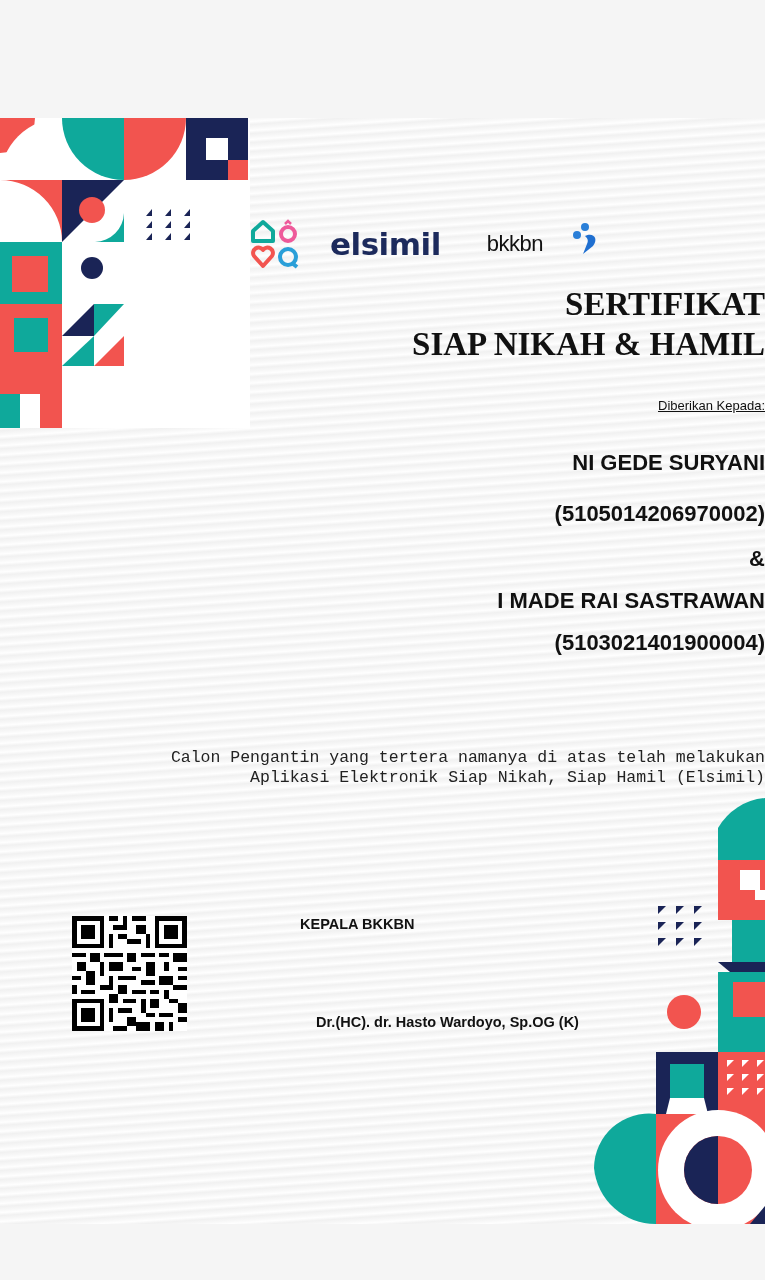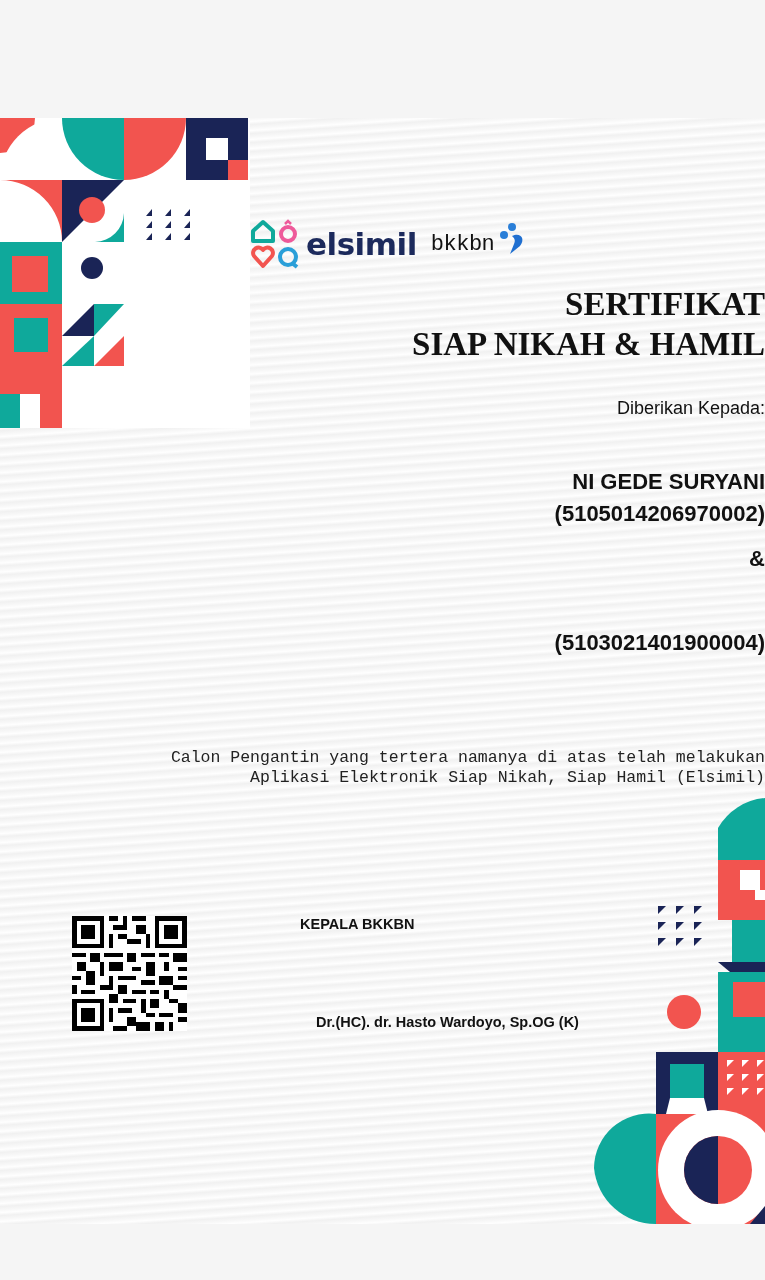--- a/index.html
+++ b/index.html
@@ -2,25 +2,25 @@
 <html><head>
 <meta charset="utf-8">
 <style>
   html,body{margin:0;padding:0;}
   body{width:765px;height:1280px;background:#f5f5f5;position:relative;overflow:hidden;font-family:"Liberation Sans",sans-serif;}
   .cert{position:absolute;left:0;top:118px;width:765px;height:1106px;background:#f7f7f7;overflow:hidden;
     background-image:repeating-linear-gradient(176deg,rgba(255,255,255,0) 0px,rgba(255,255,255,.9) 3px,rgba(235,235,235,.5) 6px,rgba(255,255,255,0) 9px);}
   .deco{position:absolute;}
   .abs{position:absolute;}
   .center{position:absolute;left:0;width:765px;text-align:right;}
-  .logo-row{position:absolute;left:250px;top:100px;height:52px;display:flex;align-items:center;}
+  .logo-row{position:absolute;left:250px;top:100px;height:52px;display:flex;align-items:center;gap:24px;}
   .elsimil{font-family:"DejaVu Sans",sans-serif;font-weight:bold;font-size:31px;color:#1c2a5c;letter-spacing:-0.5px;margin-left:6px;}
-  .bkkbn{font-family:Liberation Mono, monospace;font-size:22px;color:#111;margin-left:14px;letter-spacing:-0.5px;}
+  .bkkbn{font-family:Liberation Sans, sans-serif;font-size:22px;color:#111;margin-left:22px;letter-spacing:-0.5px;}
   .title{font-family:"Liberation Serif",serif;font-weight:bold;font-size:33px;color:#111;line-height:40px;}
-  .given{font-size:18px;color:#111;}
+  .given{font-size:13px;color:#111;text-decoration:underline;}
   .name{font-weight:bold;font-size:22px;color:#111;}
   .body-text{font-family:Liberation Mono, monospace;font-size:16.5px;color:#222;line-height:20px;}
   .sig{font-weight:bold;font-size:14.5px;color:#111;}
 </style>
 </head>
 <body>
 
 <div class="cert">
 
   <svg class="deco" style="left:0;top:0" width="250" height="310" viewBox="0 0 250 310">
@@ -132,23 +132,24 @@
     </svg>
   </div>
 
   <div class="center title" style="top:166px">
     <div>SERTIFIKAT</div>
     <div>SIAP NIKAH &amp; HAMIL</div>
   </div>
 
   <div class="center given" style="top:280px">Diberikan Kepada:</div>
 
-  <div class="center name" style="top:351px">NI GEDE SURYANI</div>
+  <div class="center name" style="top:332px">NI GEDE SURYANI</div>
   <div class="center name" style="top:383px">(5105014206970002)</div>
   <div class="center name" style="top:428px">&amp;</div>
+  <div class="center name" style="top:470px">I MADE RAI SASTRAWAN</div>
   <div class="center name" style="top:512px">(5103021401900004)</div>
 
   <div class="center body-text" style="top:630px">
     <div>Calon Pengantin yang tertera namanya di atas telah melakukan</div>
     <div>Aplikasi Elektronik Siap Nikah, Siap Hamil (Elsimil)</div>
   </div>
 
   <svg class="abs" style="left:72px;top:798px" width="115" height="115" viewBox="0 0 25 25" shape-rendering="crispEdges">
     <rect width="25" height="25" fill="#ffffff"></rect>
     <g fill="#000">

